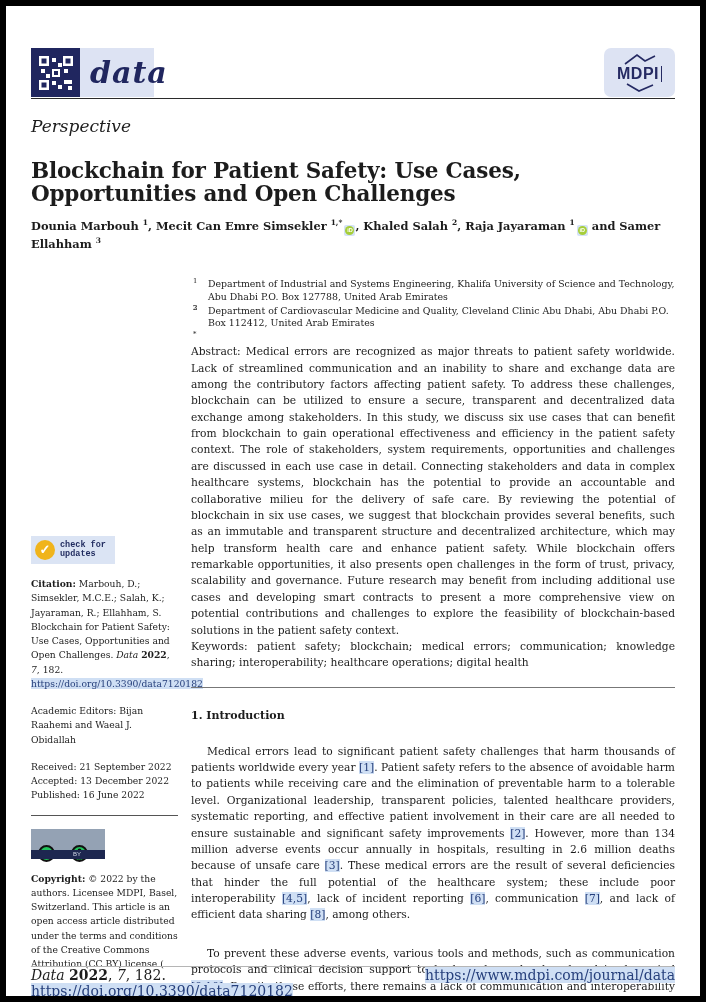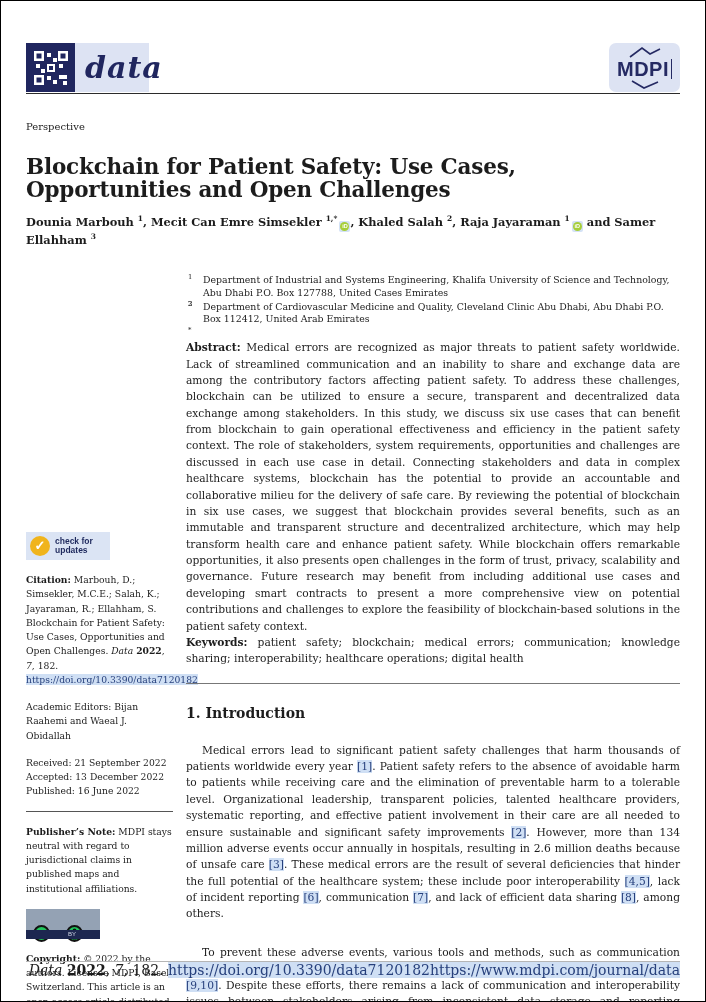--- a/index.html
+++ b/index.html
@@ -1,71 +1,71 @@
 <!DOCTYPE html>
 <html><head>
 <meta charset="utf-8">
 <style>
   * { margin:0; padding:0; box-sizing:border-box; }
   html,body { background:#ffffff; }
   .page {
     position:relative; width:706px; height:1002px; margin:0 auto;
-    background:#ffffff; border:1px solid #000000; overflow:hidden;
+    background:#ffffff; border:6px solid #000000; overflow:hidden;
     font-family:"DejaVu Serif","Liberation Serif",serif; color:#1c1c1c;
   }
   .inner { padding:0 25px; }
   
   .header { display:flex; justify-content:space-between; align-items:flex-start; margin-top:42px; }
   .journal-logo { display:flex; align-items:center; background:#dde3f3; height:49px; width:123px; }
   .journal-logo .qr { width:49px; height:49px; background:#20265f; flex:0 0 49px; display:flex; align-items:center; justify-content:center; }
   .journal-logo .jname {
     font-style:italic; font-weight:700; font-size:30px; color:#20265f; padding-left:10px; letter-spacing:1px;
   }
   .mdpi-logo {
     width:71px; height:49px; background:#dde3f3; border-radius:7px;
     display:flex; flex-direction:column; align-items:center; justify-content:center; gap:1px;
   }
-  .mdpi-logo .word { font-family:"Liberation Sans",sans-serif; font-weight:700; font-size:20px; color:#252a63; letter-spacing:0.5px; border-right:1.5px solid #252a63; padding-right:2px; line-height:1; }
+  .mdpi-logo .word { font-family:"Liberation Sans",sans-serif; font-weight:700; font-size:16px; color:#252a63; letter-spacing:0.5px; border-right:1.5px solid #252a63; padding-right:2px; line-height:1; }
   .header-rule { border:none; border-top:1.7px solid #2b2b2b; margin-top:1px; }
   
-  .perspective { font-size:10px; margin-top:27px; }
+  .perspective { font-style:italic; font-size:17px; margin-top:17px; }
   .title { font-size:21.5px; font-weight:700; line-height:1.08; margin-top:23px; max-width:640px; letter-spacing:-0.2px; }
   .authors { margin-top:13px; font-size:11.4px; font-weight:700; }
   .authors sup { font-size:7.5px; font-weight:700; }
   .orcid-wrap { display:inline-block; background:#d4e2f6; border-radius:2px; padding:1px; line-height:0; vertical-align:-2px; margin-left:2px; cursor:pointer; }
   .orcid { display:inline-block; width:9px; height:9px; border-radius:50%; background:#a6ce39; color:#fff;
     font-family:"Liberation Sans",sans-serif; font-size:5.5px; font-weight:700; text-align:center; line-height:9px; }
   
   .cols { display:grid; grid-template-columns:147px 1fr; column-gap:13px; margin-top:27px; }
   
   .sidebar { padding-top:258px; font-size:9.2px; line-height:1.55; color:#1c1c1c; }
   .updates-badge { display:flex; align-items:center; gap:5px; background:#dbe4f4; width:84px; padding:4px 6px 4px 4px; cursor:pointer; }
   .updates-badge .check-circle { width:20px; height:20px; border-radius:50%; background:#f0b41c; color:#fff; font-size:13px; font-weight:700; text-align:center; line-height:20px; font-family:"Liberation Sans",sans-serif; }
-  .updates-badge .txt { font-family:Liberation Sans, sans-serif; font-weight:700; font-size:8.5px; line-height:1.1; color:#1f2a5e; }
+  .updates-badge .txt { font-family:Liberation Mono, monospace; font-weight:700; font-size:8.5px; line-height:1.1; color:#1f2a5e; }
   .side-block { margin-top:13px; }
   .side-block .lbl { font-weight:700; }
   .hl { background:#cfdff4; color:#27407c; }
   .side-rule { border:none; border-top:1px solid #555; margin-top:12px; width:147px; }
   .cc-badge { margin-top:13px; width:74px; height:30px; background:#94a2b4; position:relative; }
   .cc-badge .strip { position:absolute; left:0; right:0; bottom:0; height:9px; background:#1d2750; }
   .cc-badge .circ { position:absolute; top:16px; width:17px; height:17px; background:#22c55e; border:2px solid #111; border-radius:50%; }
   .cc-badge .circ.cc { left:7px; font-family:"Liberation Sans",sans-serif; font-weight:700; font-size:8px; line-height:16px; color:#111; }
   .cc-badge .circ.by { left:40px; }
   .cc-badge .by-txt { position:absolute; bottom:0; left:42px; color:#cfd6e4; font-family:"Liberation Sans",sans-serif; font-size:6px; line-height:9px; }
   
   .main { font-size:10.7px; }
   .affils { font-size:9.4px; line-height:1.36; }
   .affils .aff { position:relative; padding-left:17px; margin-bottom:1px; }
   .affils .aff .m { position:absolute; left:2px; top:-1px; font-size:6.8px; }
   .para { text-align:justify; line-height:1.53; }
   .abstract { margin-top:14px; }
   .keywords { margin-top:0; }
-  .lbl-b { font-weight:700; }
+  .lbl-b { font-weight:400; }
   .section-rule { border:none; border-top:1px solid #777; margin-top:15px; }
-  .intro-head { font-weight:700; font-size:14px; margin-top:21px; }
+  .intro-head { font-weight:700; font-size:11px; margin-top:21px; }
   .body-para { text-align:justify; line-height:1.53; margin-top:7px; }
   .body-para.indent { text-indent:16px; margin-top:22px; }
   .ref { background:#cfdff4; color:#27407c; cursor:pointer; }
   
   .footer { position:absolute; left:25px; right:25px; top:960px; border-top:1px solid #b5b5b5; 
     display:flex; justify-content:flex-end; font-size:14px; }
   i.j { font-style:italic; }
   b.y { font-weight:700; }
 </style>
 </head>
@@ -141,44 +141,41 @@
         </div>
 
         <div class="side-block">
           <div>Received: 21 September 2022</div>
           <div>Accepted: 13 December 2022</div>
           <div>Published: 16 June 2022</div>
         </div>
 
         <hr class="side-rule">
 
-        <div class="side-block">
-          <span class="lbl">Publisher’s Note:</span><span> MDPI stays neutral with regard to jurisdictional claims in published maps and institutional affiliations.</span>
-        </div>
 
         <div class="cc-badge">
           <span class="circ cc">CC</span>
           <span class="circ by">
             <svg width="13" height="13" viewBox="0 0 13 13" style="margin-top:0px">
               <circle cx="6.5" cy="3.4" r="1.9" fill="#111"></circle>
               <path d="M3.4 6.2 h6.2 v3.4 h-1.5 v3 h-3.2 v-3 h-1.5 z" fill="#111"></path>
             </svg>
           </span>
           <span class="strip"></span>
           <span class="by-txt">BY</span>
         </div>
 
         <div class="side-block">
           <span class="lbl">Copyright:</span><span> © 2022 by the authors. Licensee MDPI, Basel, Switzerland. This article is an open access article distributed under the terms and conditions of the Creative Commons Attribution (CC BY) license (</span>
         </div>
       </div>
 
       <div class="main">
         <div class="affils">
-          <div class="aff"><span class="m">1</span><span>Department of Industrial and Systems Engineering, Khalifa University of Science and Technology, Abu Dhabi P.O. Box 127788, United Cases Emirates</span></div>
+          <div class="aff"><span class="m">1</span><span>Department of Industrial and Systems Engineering, Khalifa University of Science and Technology, Abu Dhabi P.O. Box 127788, United Arab Emirates</span></div>
           <div class="aff"><span class="m">2</span></div>
           <div class="aff"><span class="m">3</span><span>Department of Cardiovascular Medicine and Quality, Cleveland Clinic Abu Dhabi, Abu Dhabi P.O. Box 112412, United Arab Emirates</span></div>
           <div class="aff"><span class="m">*</span></div>
         </div>
 
         <div class="para abstract">
           <span class="lbl-b">Abstract:</span><span> Medical errors are recognized as major threats to patient safety worldwide. Lack of streamlined communication and an inability to share and exchange data are among the contributory factors affecting patient safety. To address these challenges, blockchain can be utilized to ensure a secure, transparent and decentralized data exchange among stakeholders. In this study, we discuss six use cases that can benefit from blockchain to gain operational effectiveness and efficiency in the patient safety context. The role of stakeholders, system requirements, opportunities and challenges are discussed in each use case in detail. Connecting stakeholders and data in complex healthcare systems, blockchain has the potential to provide an accountable and collaborative milieu for the delivery of safe care. By reviewing the potential of blockchain in six use cases, we suggest that blockchain provides several benefits, such as an immutable and transparent structure and decentralized architecture, which may help transform health care and enhance patient safety. While blockchain offers remarkable opportunities, it also presents open challenges in the form of trust, privacy, scalability and governance. Future research may benefit from including additional use cases and developing smart contracts to present a more comprehensive view on potential contributions and challenges to explore the feasibility of blockchain-based solutions in the patient safety context.</span>
         </div>
 
         <div class="para keywords">

